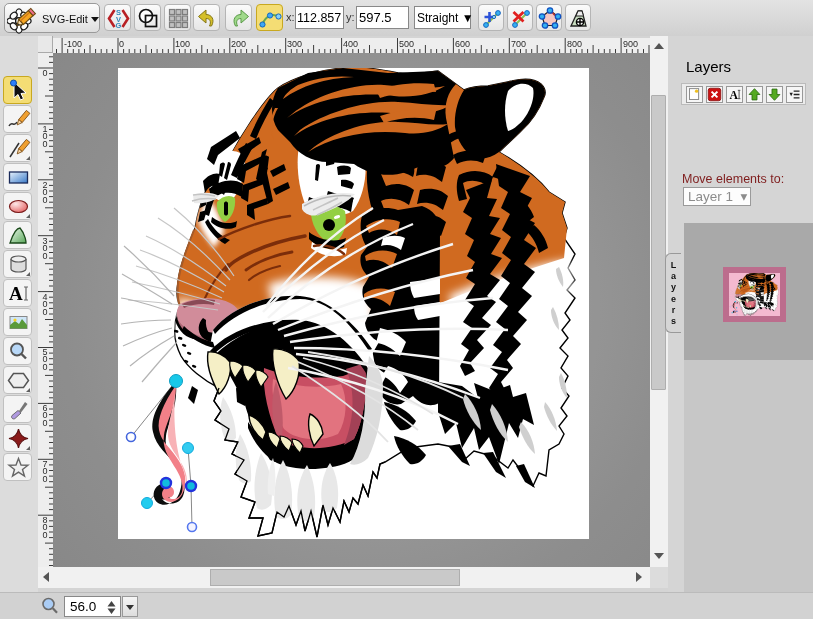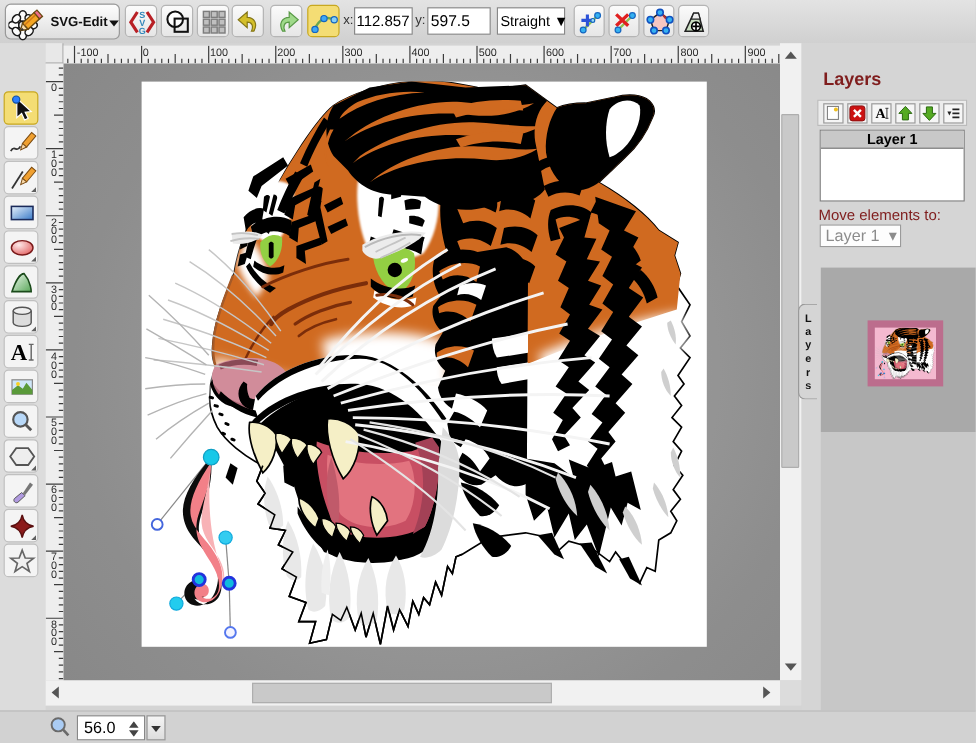--- a/index.html
+++ b/index.html
@@ -1,21 +1,21 @@
 <!DOCTYPE html>
 <html><head><meta charset="utf-8"><title>SVG-edit</title><style>
 *{margin:0;padding:0;box-sizing:border-box}
 html,body{width:813px;height:619px;overflow:hidden;font-family:"Liberation Sans",sans-serif;background:#d4d4d4}
 .abs{position:absolute}
 #topbar{left:0;top:0;width:813px;height:36px;background:linear-gradient(#e3e3e3,#d0d0d0);}
 .tbtn{position:absolute;top:4px;width:27px;height:27px;background:linear-gradient(#fbfbfb,#e6e6e6);border:1px solid #b5b5b5;border-radius:4px}
 .tbtn svg{position:absolute;left:1px;top:1px}
 .tbtn.sel{background:#f4dd74;border:1px solid #c8a820}
 #menubtn{position:absolute;left:4px;top:3px;width:96px;height:30px;background:linear-gradient(#fdfdfd,#dedede);border:1px solid #9a9a9a;border-radius:5px}
-#menubtn span{position:absolute;left:37px;top:9px;font-size:11px;font-weight:bold;color:#111;white-space:nowrap}#menubtn i{position:absolute;left:86px;top:13px;width:0;height:0;border:4.5px solid transparent;border-top:5.5px solid #111}
+#menubtn span{position:absolute;left:37px;top:9px;font-size:11px;font-weight:normal;color:#111;white-space:nowrap}#menubtn i{position:absolute;left:86px;top:13px;width:0;height:0;border:4.5px solid transparent;border-top:5.5px solid #111}
 
 .lbl{position:absolute;top:11px;font-size:11px;color:#333}
 .tin{position:absolute;top:6px;height:23px;border:1px solid #888;background:#fff;font-size:14px;font-family:"Liberation Sans",sans-serif;padding:0 2px;color:#000}
 #leftbar{left:0;top:36px;width:38px;height:556px;background:#dcdcdc}
 .sbtn{position:absolute;left:3px;width:29px;height:28px;background:#f4f4f4;border:1px solid #c0c0c0;border-radius:4px}
 .sbtn.sel{background:#f4dd74;border:1px solid #c8a820}
 .sbtn svg{position:absolute;left:2px;top:1px}
 .flyout{position:absolute;right:1px;bottom:1px;width:0;height:0;border-left:4px solid transparent;border-bottom:4px solid #606060}
 #cornerbox{left:38px;top:36px;width:15px;height:17px;background:#e8e8e8;border-right:1px solid #aaa;border-bottom:1px solid #aaa}
 #hruler{left:53px;top:38px;width:597px;height:15px;background:#eee;overflow:hidden}
@@ -25,21 +25,21 @@
 #vscroll{left:650px;top:36px;width:18px;height:531px;background:#f1f1f1}
 #vthumb{position:absolute;left:1px;top:59px;width:15px;height:295px;background:#c9c9c9;border:1px solid #aeaeae;border-radius:1px}
 #hscroll{left:38px;top:567px;width:612px;height:21px;background:#f1f1f1}
 #hthumb{position:absolute;left:172px;top:2px;width:250px;height:17px;background:#c9c9c9;border:1px solid #aeaeae}
 #scorner{left:650px;top:567px;width:18px;height:21px;background:#dcdcdc}
 .arr{position:absolute;width:0;height:0}
 #rightpanel{left:668px;top:36px;width:145px;height:556px;background:#d5d5d5}
 #darkblock{position:absolute;left:16px;top:187px;width:129px;height:137px;background:#a9a9a9}
 #midblock{position:absolute;left:16px;top:324px;width:129px;height:232px;background:#c7c7c7}
 #layerstab{position:absolute;left:-3px;top:217px;width:16px;height:80px;background:#d5d5d5;border:1px solid #999;border-right:none;border-radius:6px 0 0 6px;font-size:9px;font-weight:bold;color:#111;text-align:center;line-height:11.2px;padding-top:6px}
-#layershead{position:absolute;left:18px;top:22px;font-size:15px;font-weight:bold;color:#7f1d1d}
+#layershead{position:absolute;left:18px;top:22px;font-size:15px;font-weight:normal;color:#000000}
 #lbtnrow{position:absolute;left:13px;top:47px;width:125px;height:22px;background:#ececec;border:1px solid #bbb}
 .lbtn{position:absolute;top:2px;width:17px;height:17px;background:#f6f6f6;border:1px solid #999}
 #ltable{position:absolute;left:15px;top:72px;width:121px;height:60px;background:#fff;border:1px solid #7e7e7e}
 #lthead{position:absolute;left:0;top:0;width:119px;height:15px;background:#c8c8c8;border-bottom:1px solid #7e7e7e;font-size:12px;font-weight:bold;text-align:center;line-height:15px;color:#000}
 #movelbl{position:absolute;left:14px;top:136px;font-size:12.5px;color:#7f1d1d}
 #moveselect{position:absolute;left:15px;top:151px;width:68px;height:19px;background:#fdfdfd;border:1px solid #9a9a9a;font-size:13.5px;color:#8c8c8c;padding-left:4px;line-height:17px}
 #thumbframe{position:absolute;left:55px;top:231px;width:63px;height:55px;background:#bc6d8d}
 #thumbinner{position:absolute;left:6px;top:6px;width:51px;height:43px;background:#f4b9d0;overflow:hidden}
 #botbar{left:0;top:592px;width:813px;height:27px;background:#d2d2d2;border-top:1px solid #bbb}
 #zoombox{position:absolute;left:64px;top:3px;width:57px;height:21px;background:#fff;border:1px solid #888;font-size:13.5px;padding:2px 0 0 5px;color:#000}
@@ -647,23 +647,20 @@
         <path d="M9,2 L15.5,9 L12,9 L12,15.5 L6,15.5 L6,9 L2.5,9 Z" fill="#55aa22" stroke="#2a6a10" stroke-width="1"></path>
       </svg>
   <svg class="lbtn" style="left:84px" width="17" height="17" viewBox="0 0 18 18">
         <path d="M9,16 L15.5,9 L12,9 L12,2.5 L6,2.5 L6,9 L2.5,9 Z" fill="#55aa22" stroke="#2a6a10" stroke-width="1"></path>
       </svg>
   <svg class="lbtn" style="left:104px" width="17" height="17" viewBox="0 0 18 18">
         <path d="M3,7 L7,7 L5,11 Z" fill="#222"></path>
         <path d="M8,5 h7 M8,9 h7 M8,13 h7" stroke="#222" stroke-width="1.6"></path>
       </svg>
  </div>
- <div id="ltable">
-      <div id="lthead">Layer 1</div>
-    </div>
  <div id="movelbl">Move elements to:</div>
  <div id="moveselect">Layer 1&nbsp;&nbsp;▾</div>
  <div id="thumbframe">
       <div id="thumbinner">
   <svg width="51" height="43" viewBox="0 0 471 471" preserveAspectRatio="none">
           <use href="#tigerart"></use>
           <use href="#ppart"></use>
         </svg>
  </div>
     </div>

